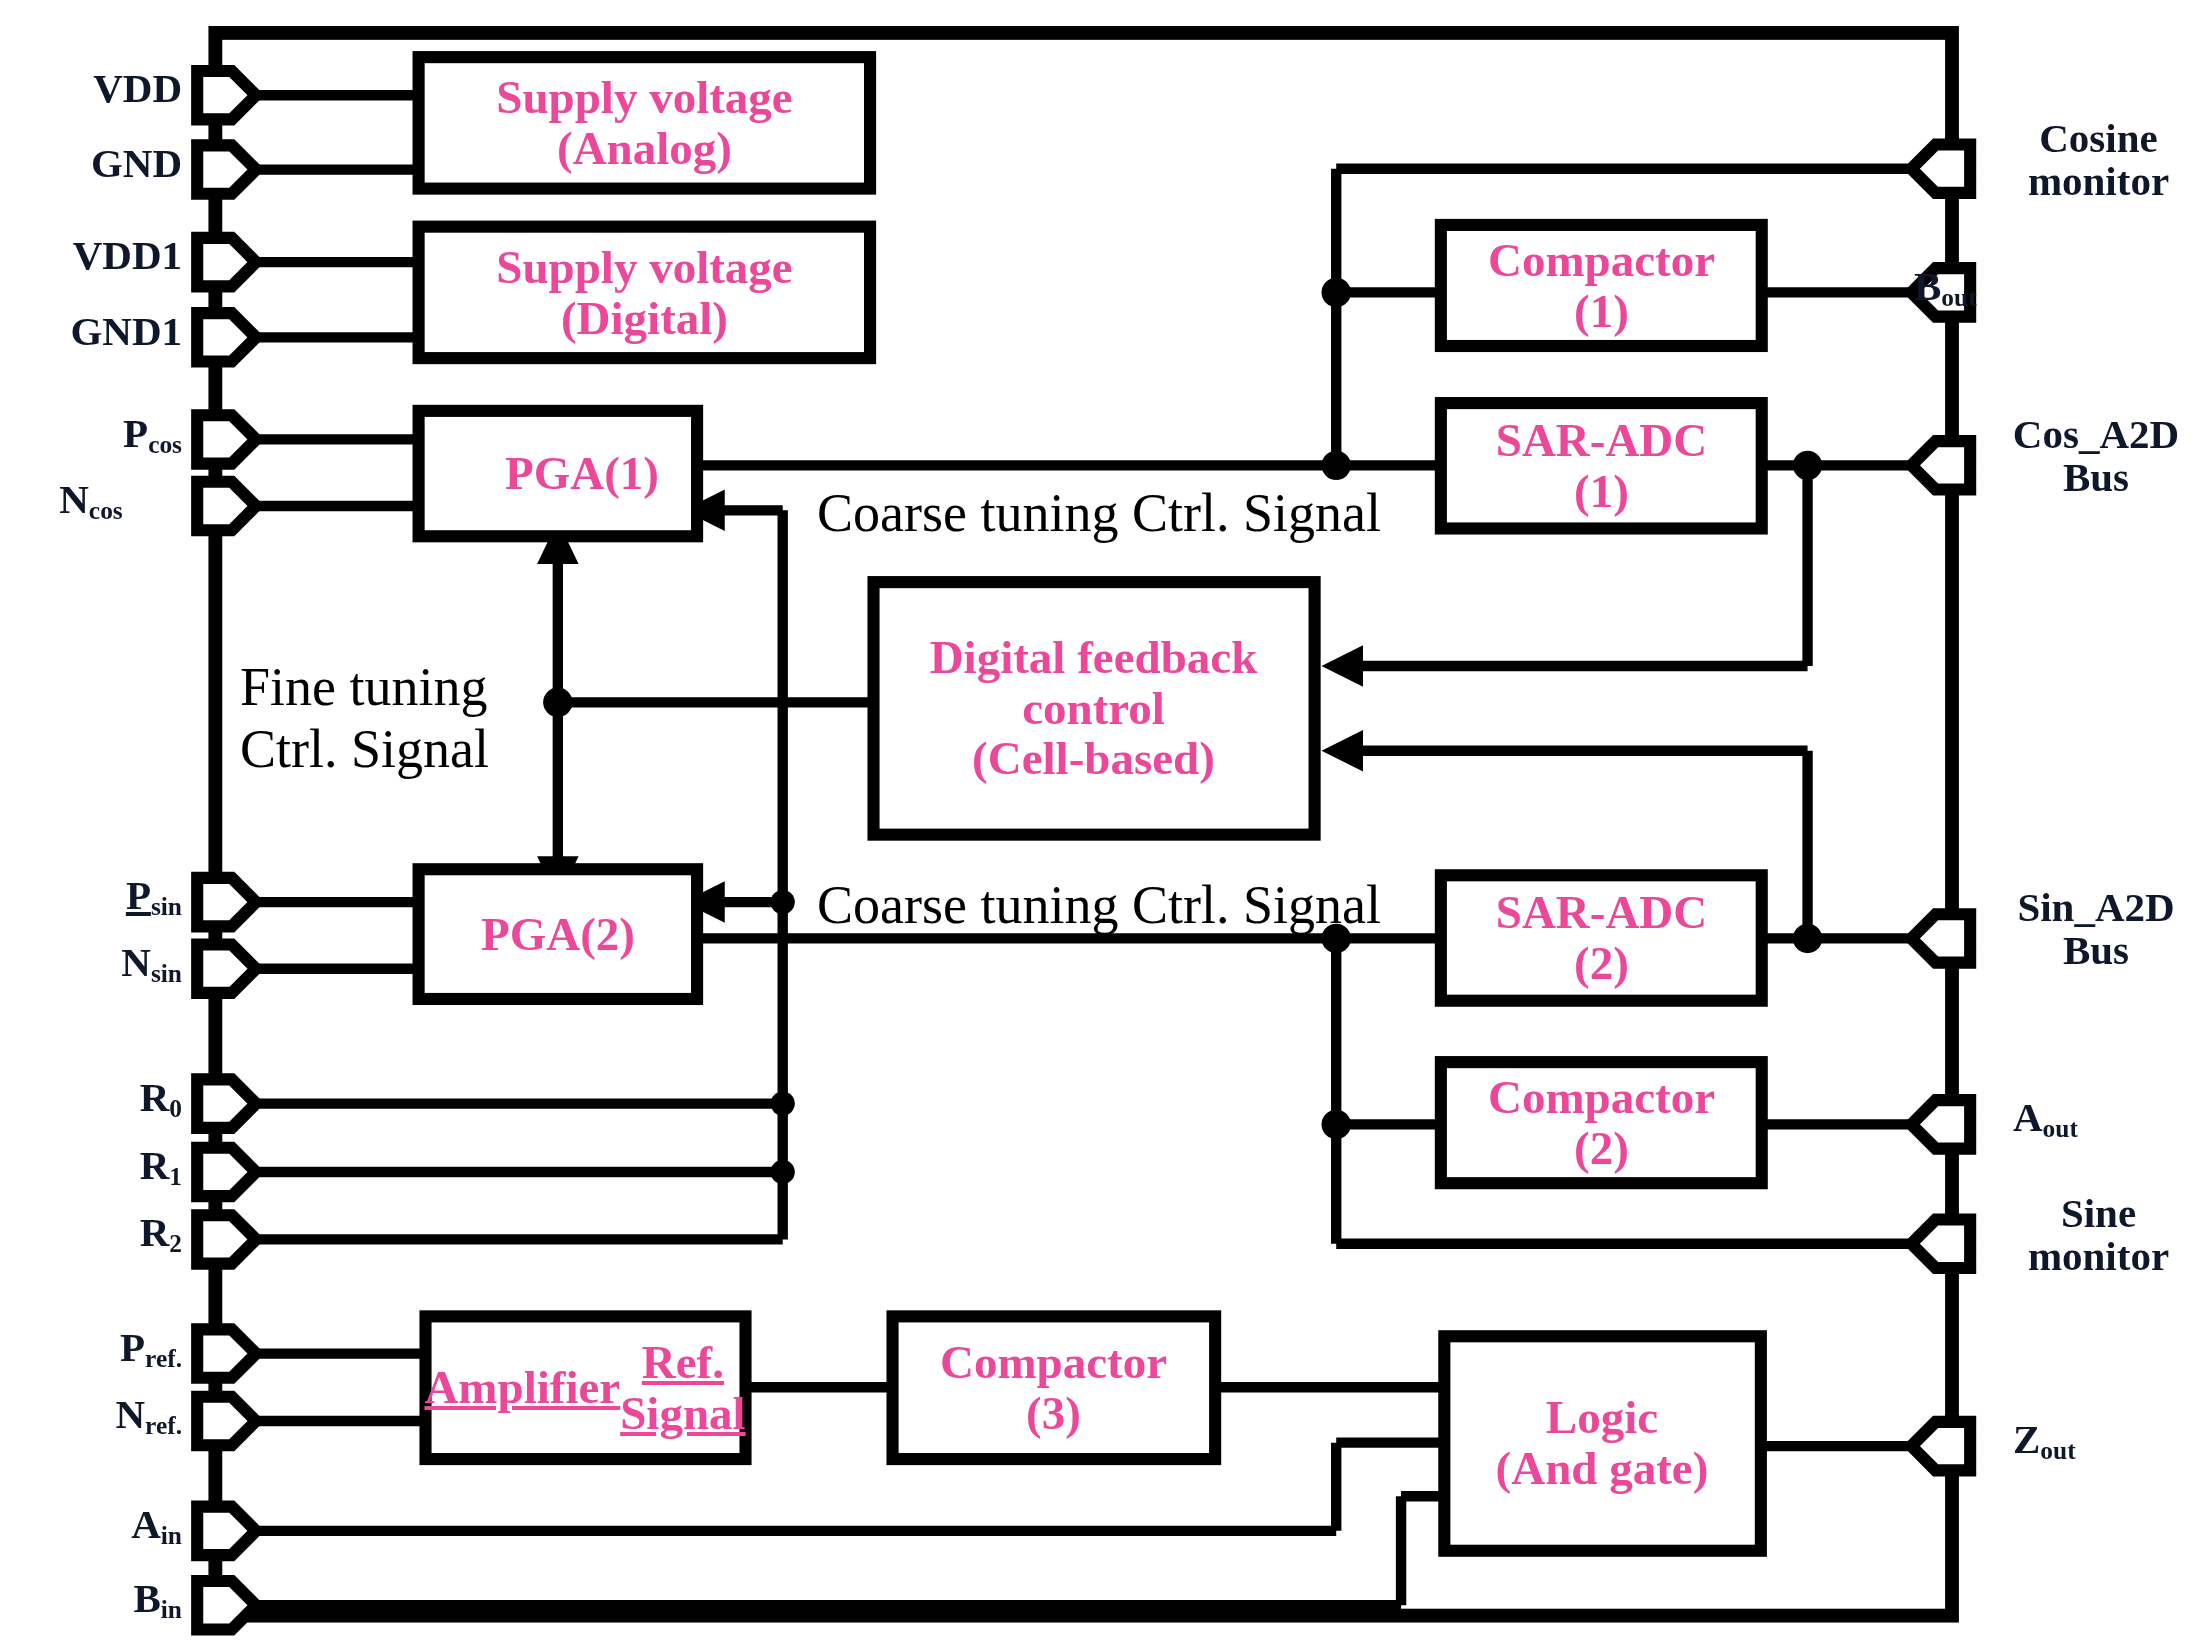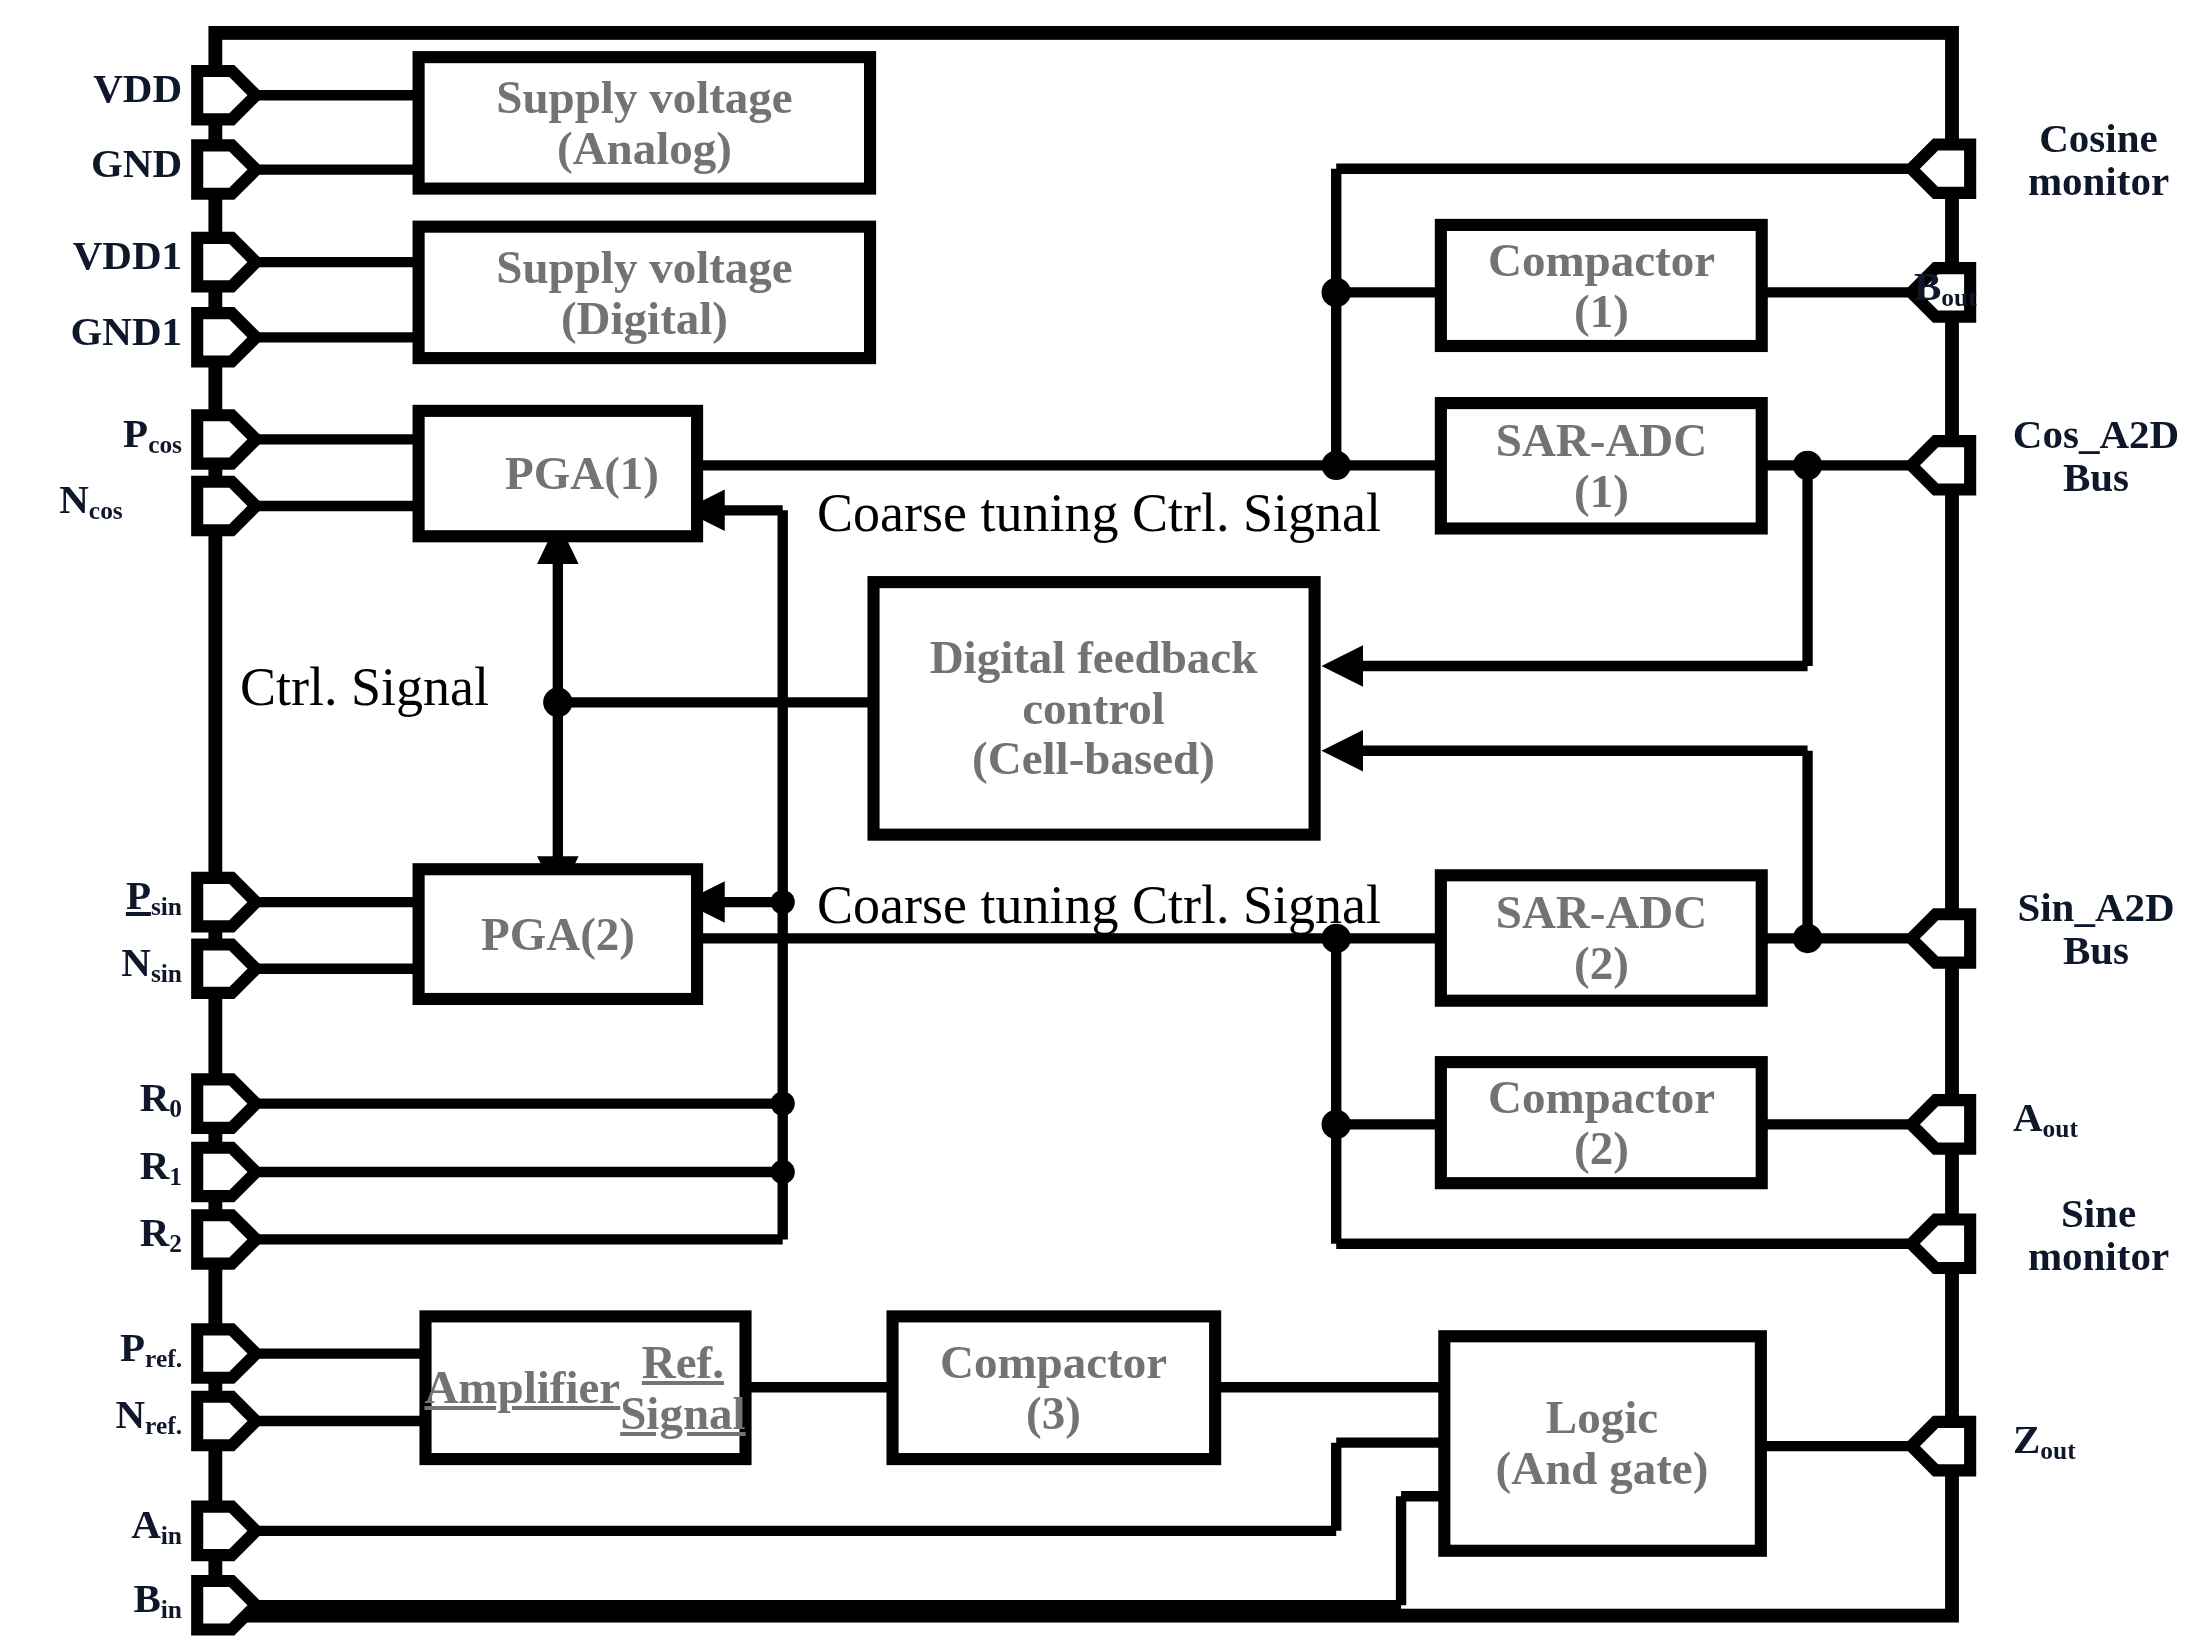--- a/index.html
+++ b/index.html
@@ -12,21 +12,21 @@
   }
   svg{position:absolute;left:0;top:0;width:2208px;height:1652px;}
   
   .blk{
     position:absolute;
     display:flex;align-items:center;justify-content:center;
     text-align:center;
     font-weight:bold;
     font-size:47px;
     line-height:1.08;
-    color:#737373;
+    color:#ec4899;
     box-sizing:border-box;
   }
   
   .pin{
     position:absolute;
     font-weight:bold;
     font-size:41px;
     color:#0f172a;
     white-space:nowrap;
     line-height:1.06;
@@ -339,20 +339,21 @@
   <div class="pin c two" style="left:1989px;top:1192px;width:219px;">
     <div>Sine</div>
     <div>monitor</div>
   </div>
 
   <div class="pin" style="left:2013px;top:1418px;">
     <span>Z</span><sub>out</sub>
   </div>
 
   <div class="note" style="left:240px;top:657px;width:294px;text-align:left;">
+    <div>Fine tuning</div>
     <div>Ctrl. Signal</div>
   </div>
 
   <div class="note" style="left:817px;top:483px;">
     <span>Coarse tuning Ctrl. Signal</span>
   </div>
 
   <div class="note" style="left:817px;top:875px;">
     <span>Coarse tuning Ctrl. Signal</span>
   </div>

